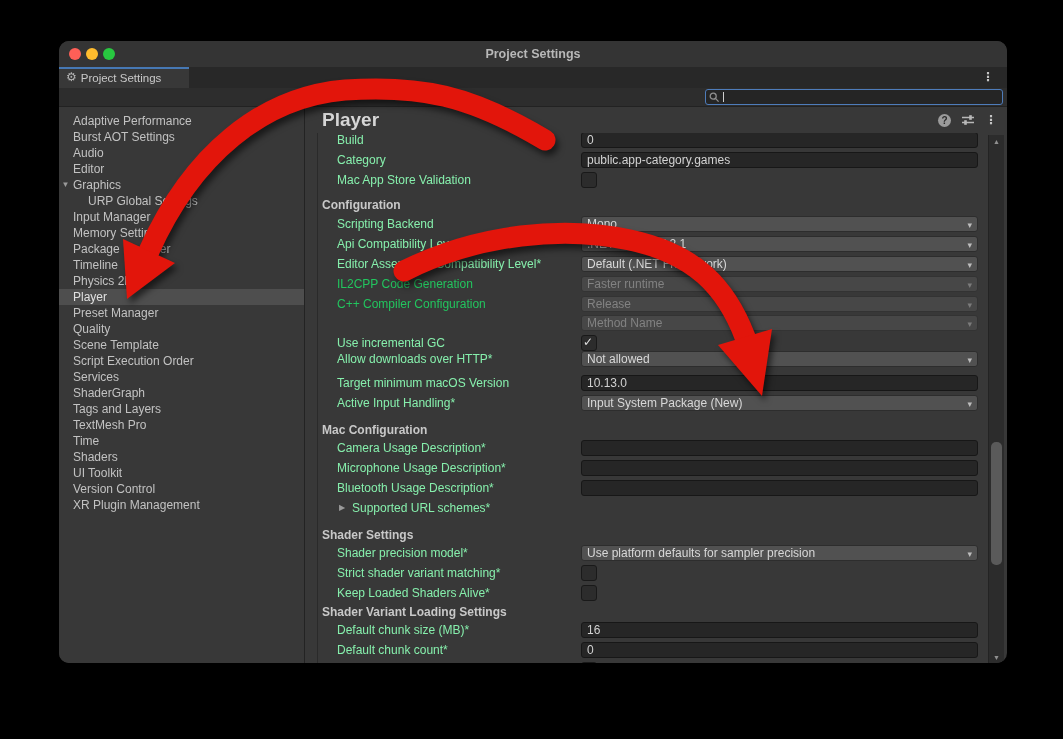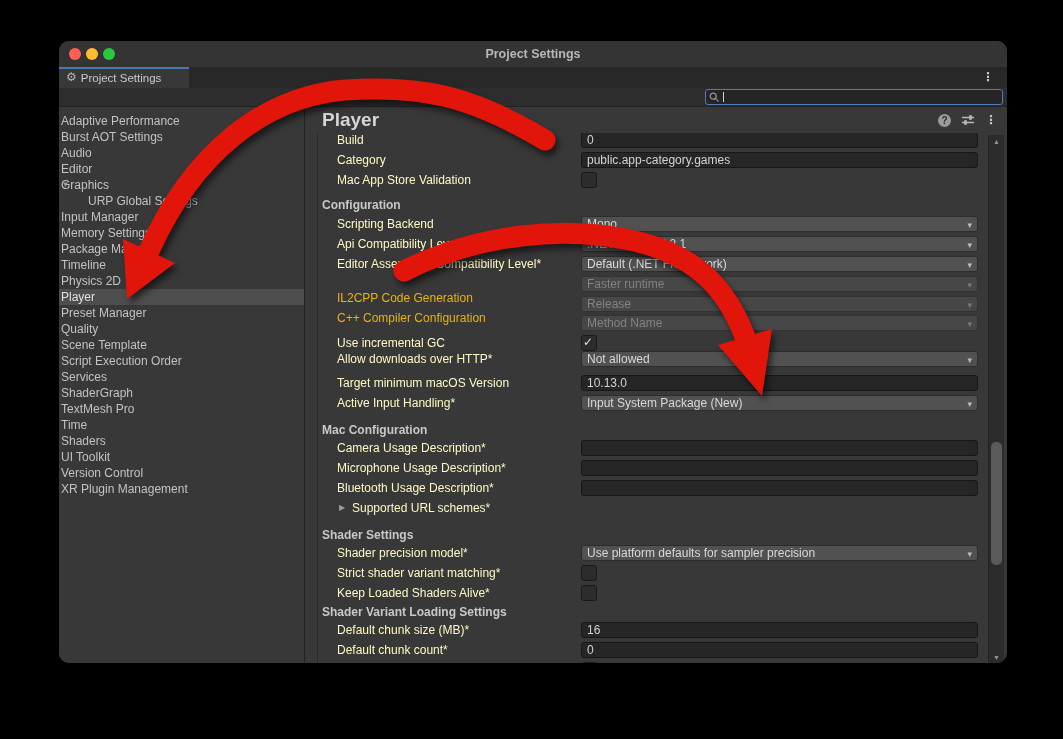--- a/index.html
+++ b/index.html
@@ -33,37 +33,37 @@
   .search { position:absolute; left:646px; top:1px; width:296px; height:14px; background:#252525;
             border:1px solid #4e7cba; border-radius:3px; }
   .search svg { position:absolute; left:3px; top:2px; }
   .search .caret-line { position:absolute; left:17px; top:2px; width:1px; height:10px; background:#cfcfcf; }
   .search input { position:absolute; left:20px; top:0; width:270px; height:14px; background:transparent;
             border:none; outline:none; color:#ddd; font-size:11px; font-family:inherit; padding:0; }
   
   .bodyarea { position:relative; height:557px; }
   .sidebar { position:absolute; left:0; top:0; width:246px; height:557px; background:#383838;
              border-right:1px solid #232323; padding-top:6px; box-sizing:border-box; }
-  .sb-item { position:relative; height:16px; line-height:16px; padding-left:2px; font-size:12px; color:#c2c2c2;
+  .sb-item { position:relative; height:16px; line-height:16px; padding-left:14px; font-size:12px; color:#c2c2c2;
              white-space:nowrap; cursor:default; }
   .sb-item.indent { padding-left:29px; }
   .sb-item.selected { color:#e0e0e0; }
   .sb-caret { position:absolute; left:1px; top:0; width:11px; text-align:center; font-size:8px; color:#9a9a9a; line-height:16px; }
   
   .main { position:absolute; left:247px; top:0; width:701px; height:557px; }
   .main-header { position:absolute; left:0; top:0; width:701px; height:26px; }
   .main-title { position:absolute; left:16px; top:0; font-size:19px; font-weight:bold; color:#d6d6d6; line-height:26px; }
   .hdr-icons { position:absolute; right:10px; top:6px; display:flex; gap:10px; align-items:center; }
   .help-icon { width:13px; height:13px; border-radius:50%; background:#9b9b9b; color:#2b2b2b;
                font-size:10px; font-weight:bold; text-align:center; line-height:13px; }
   .content { position:absolute; left:0; top:26px; width:682px; height:531px; overflow:hidden; }
   .content-border { position:absolute; left:11px; top:0; bottom:0; width:1px; background:#2a2a2a; }
   .row { position:absolute; left:0; width:682px; height:20px; }
-  .lbl { position:absolute; left:31px; top:0; line-height:20px; font-size:12px; color:#fef9c3; white-space:nowrap; }
-  .row.disabled .lbl { color:#eab308;margin-top:14px; }
+  .lbl { position:absolute; left:31px; top:0; line-height:20px; font-size:12px; color:#86efac; white-space:nowrap; }
+  .row.disabled .lbl { color:#22c55e; }
   .sec { position:absolute; left:16px; top:0; line-height:20px; font-size:12px; font-weight:bold; color:#c8c8c8; white-space:nowrap;text-align:right; }
   .ctrl { position:absolute; left:275px; top:2px; width:397px; height:16px; box-sizing:border-box; }
   .dd { background:#515151; border:1px solid #2d2d2d; border-radius:3px; font-size:12px; color:#d8d8d8;
         line-height:14px; padding:0 18px 0 5px; white-space:nowrap; overflow:hidden; cursor:default; }
   .dd .dd-caret { position:absolute; right:5px; top:1px; font-size:9px; color:#bdbdbd; }
   .row.disabled .dd { background:#474747; color:#828282; border-color:#333; }
   .row.disabled .dd .dd-caret { color:#7b7b7b; }
   .ti { background:#262626; border:1px solid #171717; border-radius:3px; color:#d2d2d2; font-size:12px;
         font-family:inherit; padding:0 5px; width:397px; height:16px; box-sizing:border-box; outline:none; }
   .cb { position:absolute; left:275px; top:2px; width:16px; height:16px; background:#2c2c2c;
@@ -133,20 +133,21 @@
       <div class="sb-item">Package Manager</div>
       <div class="sb-item">Timeline</div>
       <div class="sb-item">Physics 2D</div>
       <div class="sb-item selected" style="background-color: rgb(78, 78, 78);">Player</div>
       <div class="sb-item">Preset Manager</div>
       <div class="sb-item">Quality</div>
       <div class="sb-item">Scene Template</div>
       <div class="sb-item">Script Execution Order</div>
       <div class="sb-item">Services</div>
       <div class="sb-item">ShaderGraph</div>
+      <div class="sb-item">Tags and Layers</div>
       <div class="sb-item">TextMesh Pro</div>
       <div class="sb-item">Time</div>
       <div class="sb-item">Shaders</div>
       <div class="sb-item">UI Toolkit</div>
       <div class="sb-item">Version Control</div>
       <div class="sb-item">XR Plugin Management</div>
     </div>
 
     <div class="main">
       <div class="main-header">

